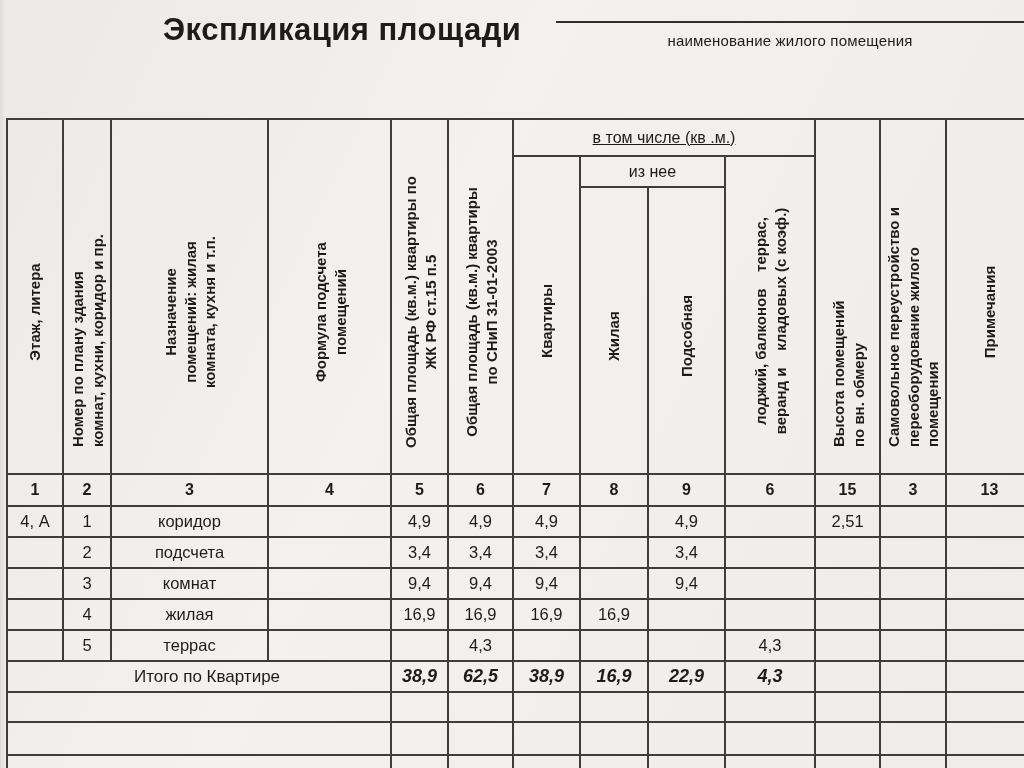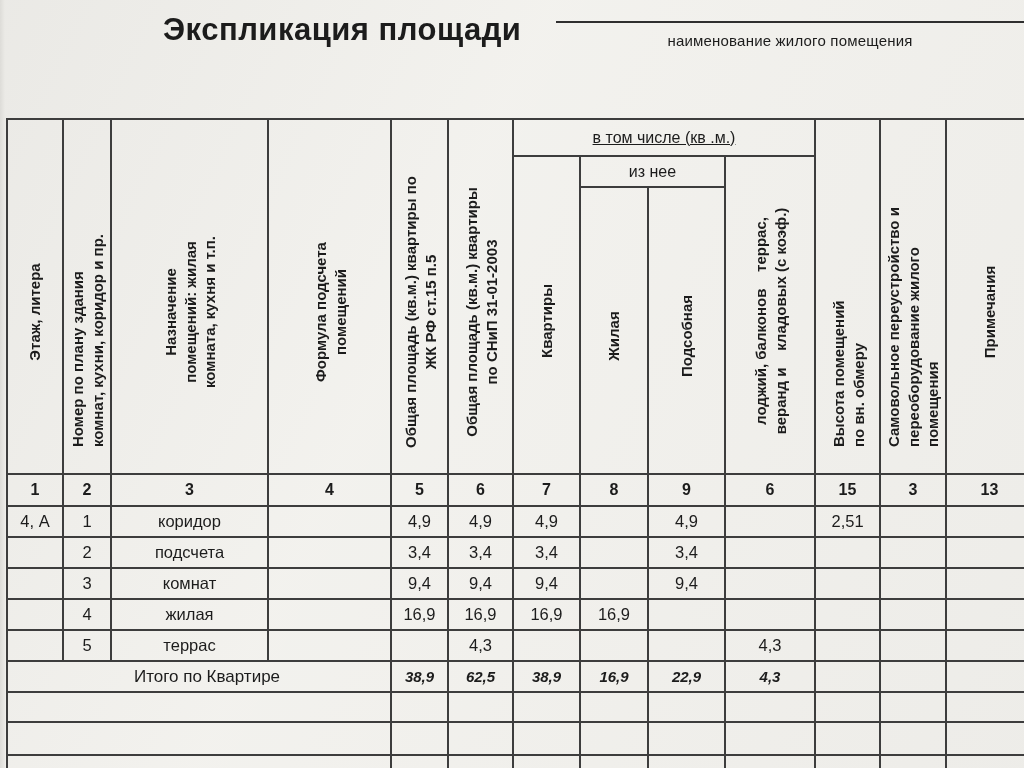--- a/index.html
+++ b/index.html
@@ -75,21 +75,21 @@
     width:345px;
   }
   .rot-c{top:calc(50% + 15px);}       
   .rot-l{width:300px;text-align:left;}
   .rot-b{width:305px;top:calc(50% + 6px);} 
   .rot-s{width:275px;top:calc(50% + 5px);} 
   .group-h{font-weight:bold;font-size:16px;text-decoration:underline;}
   .sub-h{font-weight:bold;font-size:16px;margin-top:40px;}
   tr.hr-num td{font-weight:bold;font-size:16px;}
   tr.data-row td{font-size:16.5px;}
-  tr.total-row td{font-size:15px;}
+  tr.total-row td{font-size:18px;}
   tr.total-row td.tot-label{font-size:17px;padding-left:16px;}
   tr.total-row td.tot-val{font-weight:bold;font-style:italic;}
 </style>
 </head>
 <body>
 
 <div class="page">
   <div class="scan-edge-left"></div>
 
   <div class="doc-title">Экспликация площади</div>

